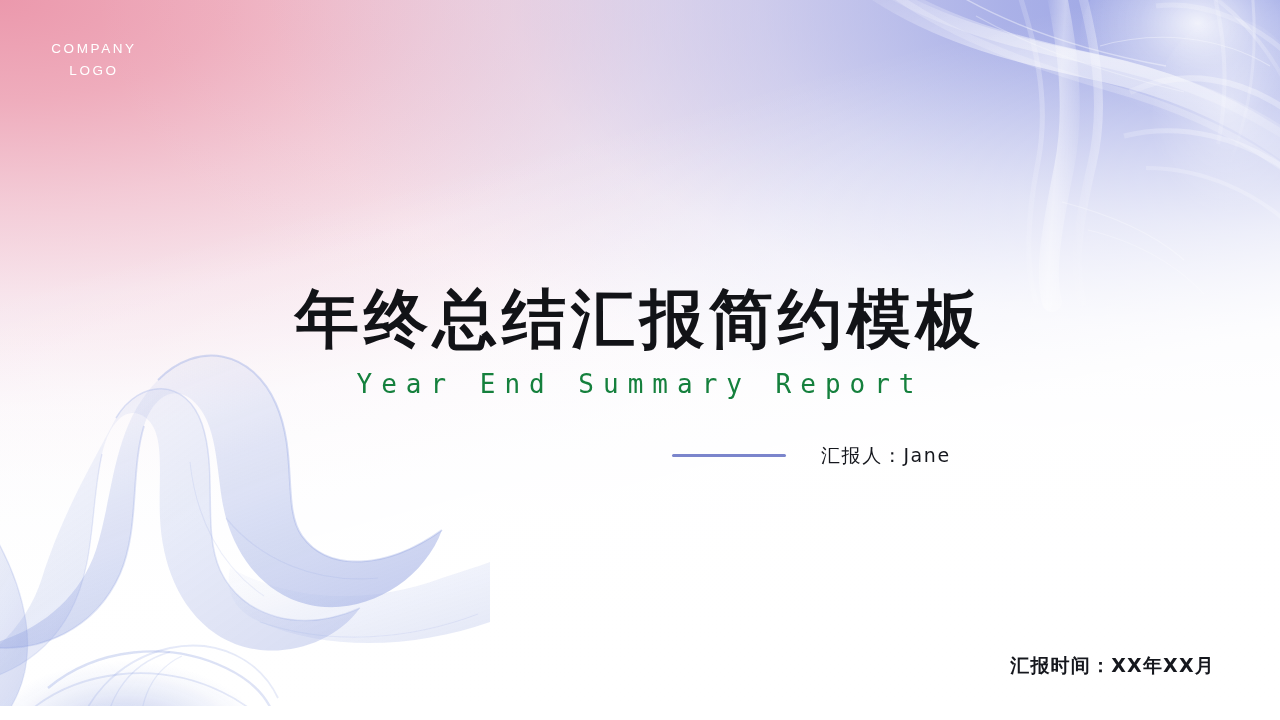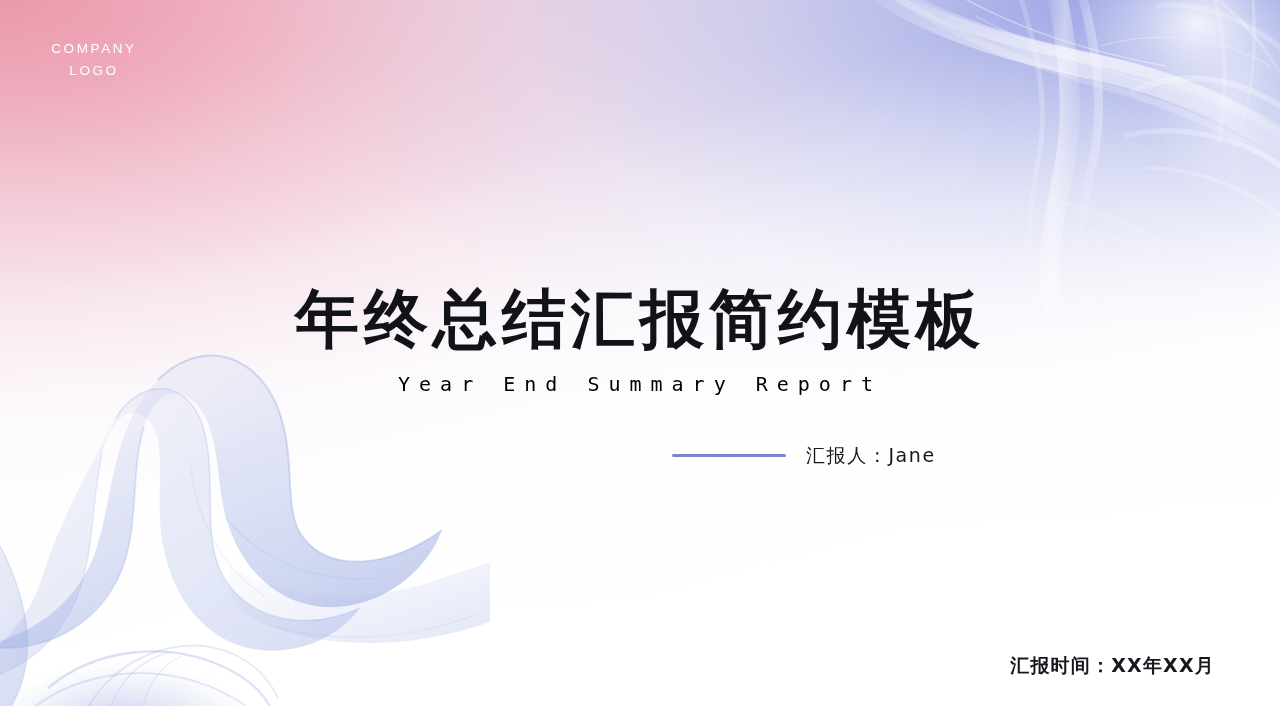--- a/index.html
+++ b/index.html
@@ -109,37 +109,37 @@
     color: #121317;
     font-size: 64px;
     line-height: 78px;
     font-weight: 700;
     letter-spacing: 5px;
     font-family: "DejaVu Sans", "Liberation Sans", sans-serif;
     white-space: nowrap;
   }
   .sub-title {
     margin: 12px 0 0 0;
-    color: #000000;
-    font-size: 20px;
+    color: #15803d;
+    font-size: 26px;
     line-height: 28px;
     font-weight: 400;
     letter-spacing: 9px;
     font-family: "DejaVu Sans Mono", "Liberation Mono", monospace;
     white-space: nowrap;
   }
 
   
   .presenter {
     position: absolute;
     left: 672px;
     top: 442px;
     display: flex;
     align-items: center;
-    gap: 20px;
+    gap: 35px;
   }
   .presenter-rule {
     width: 114px;
     height: 3px;
     background: #7b85cc;
     border-radius: 2px;
   }
   .presenter-text {
     color: #15171d;
     font-size: 19px;

